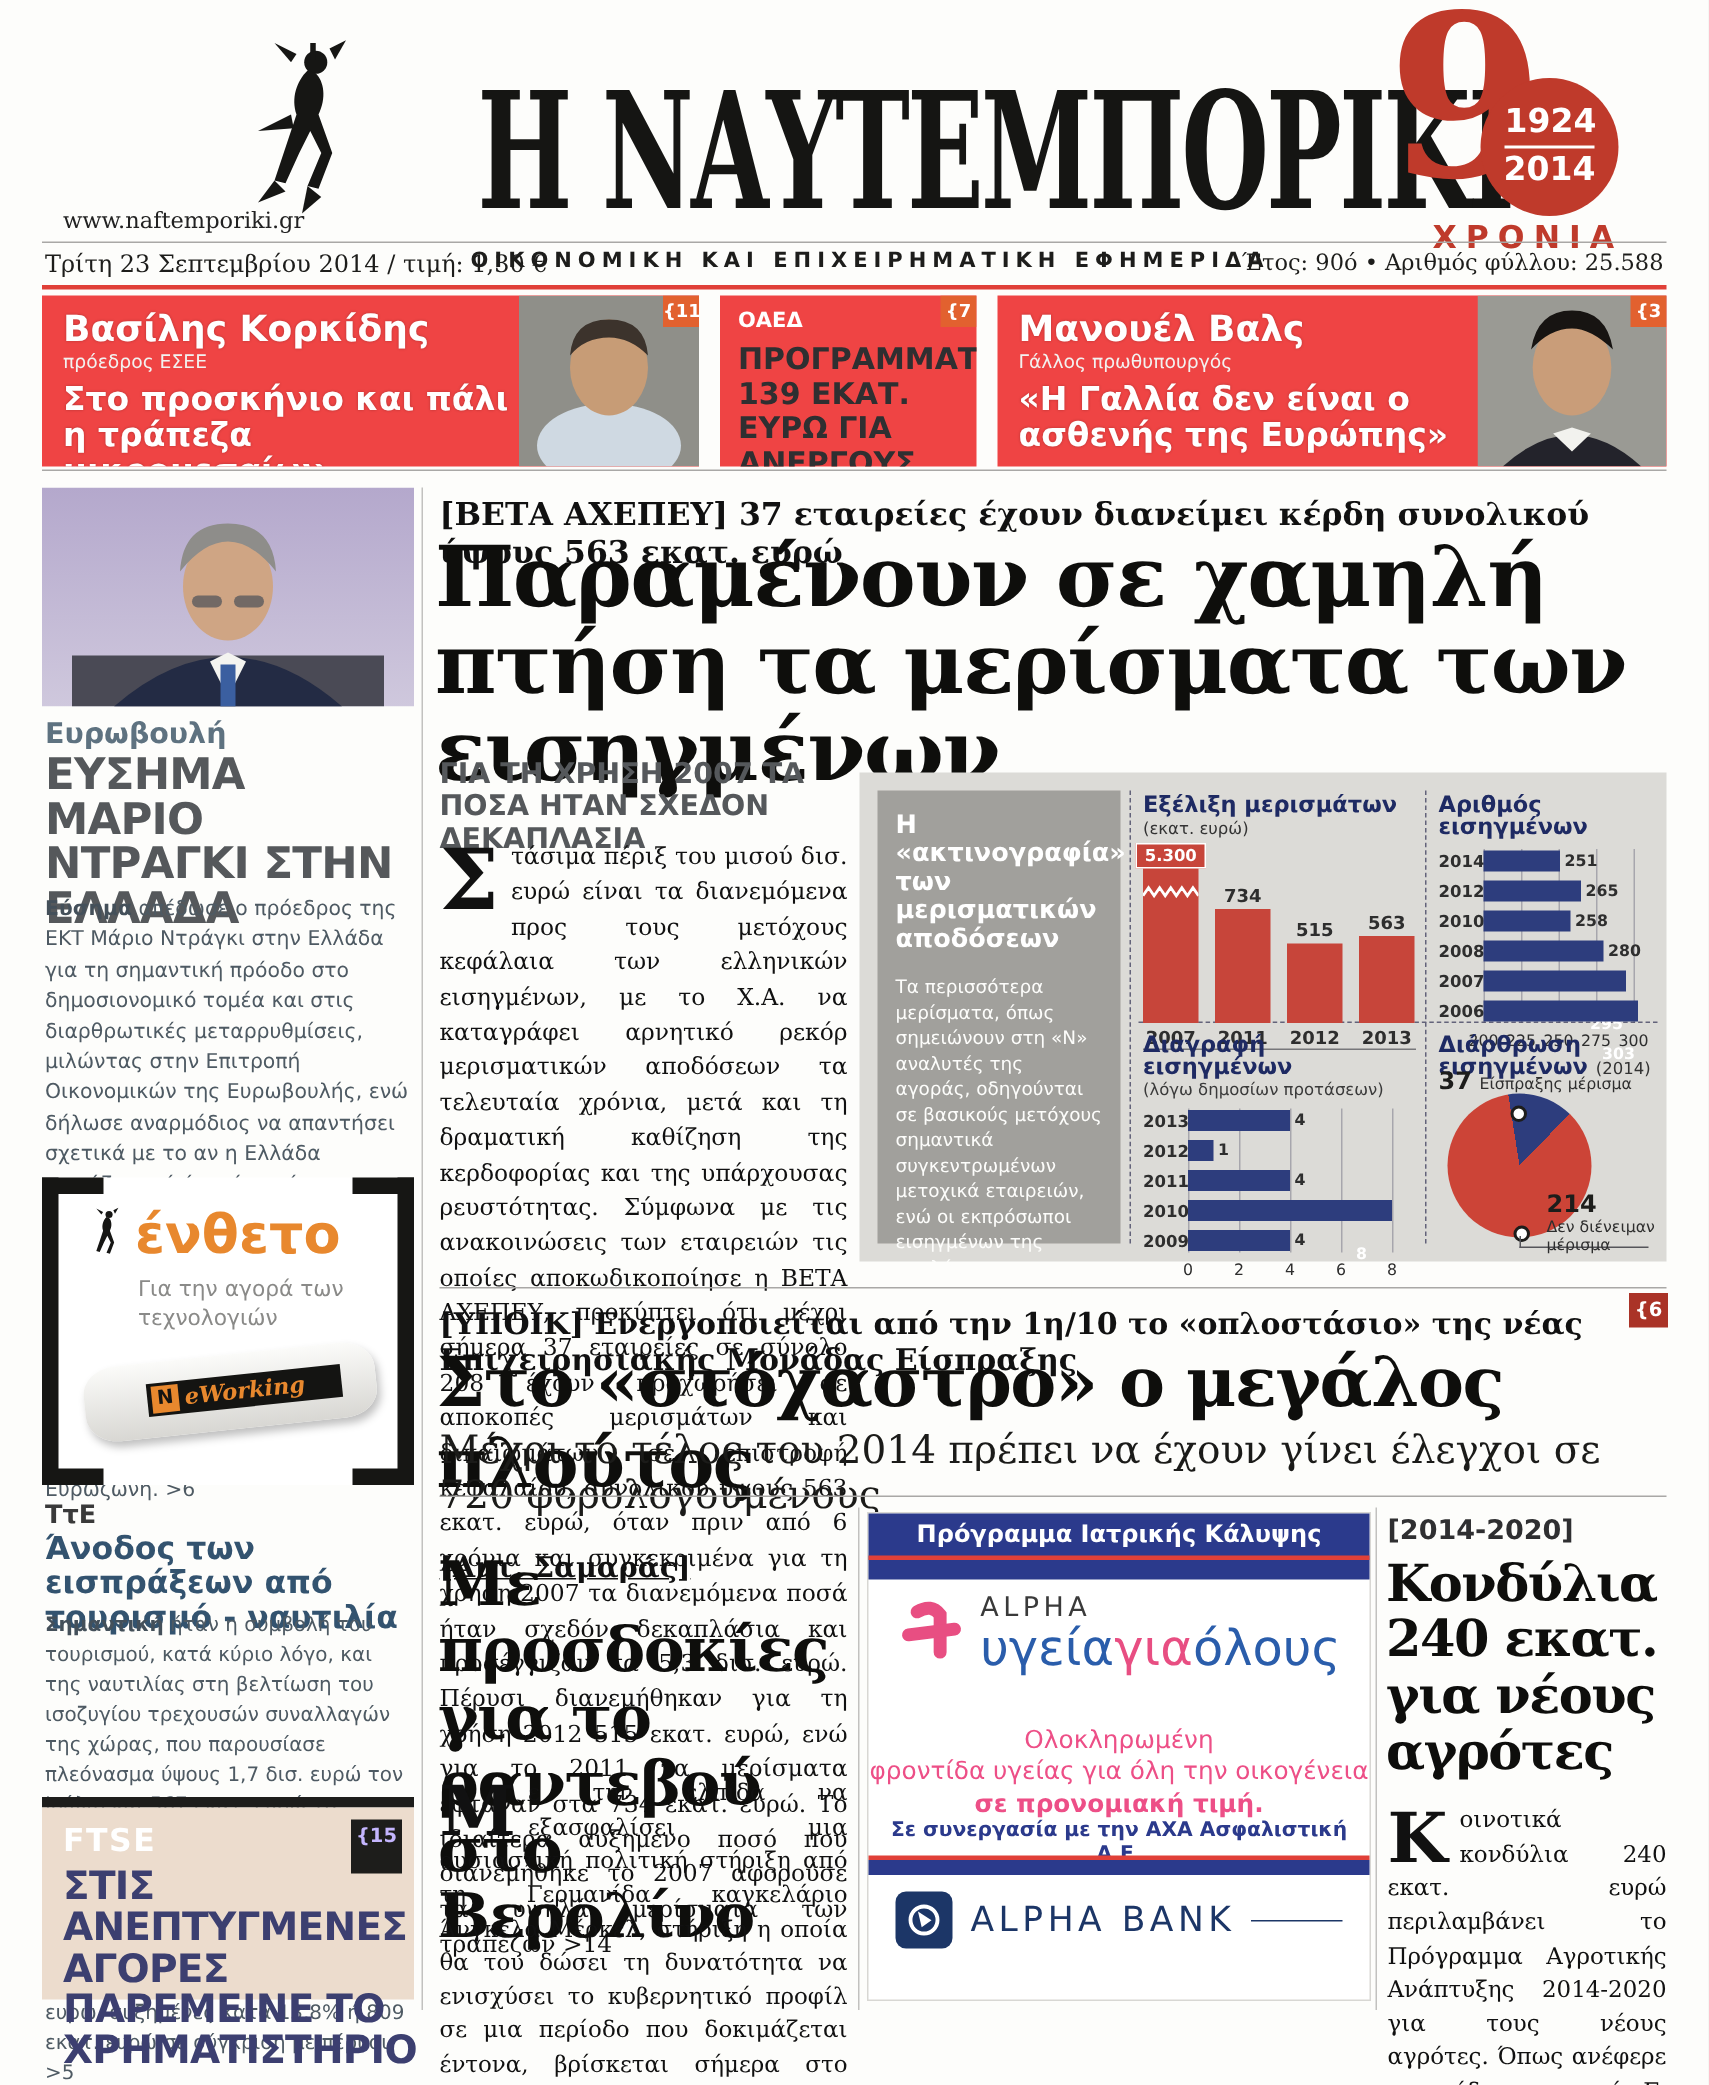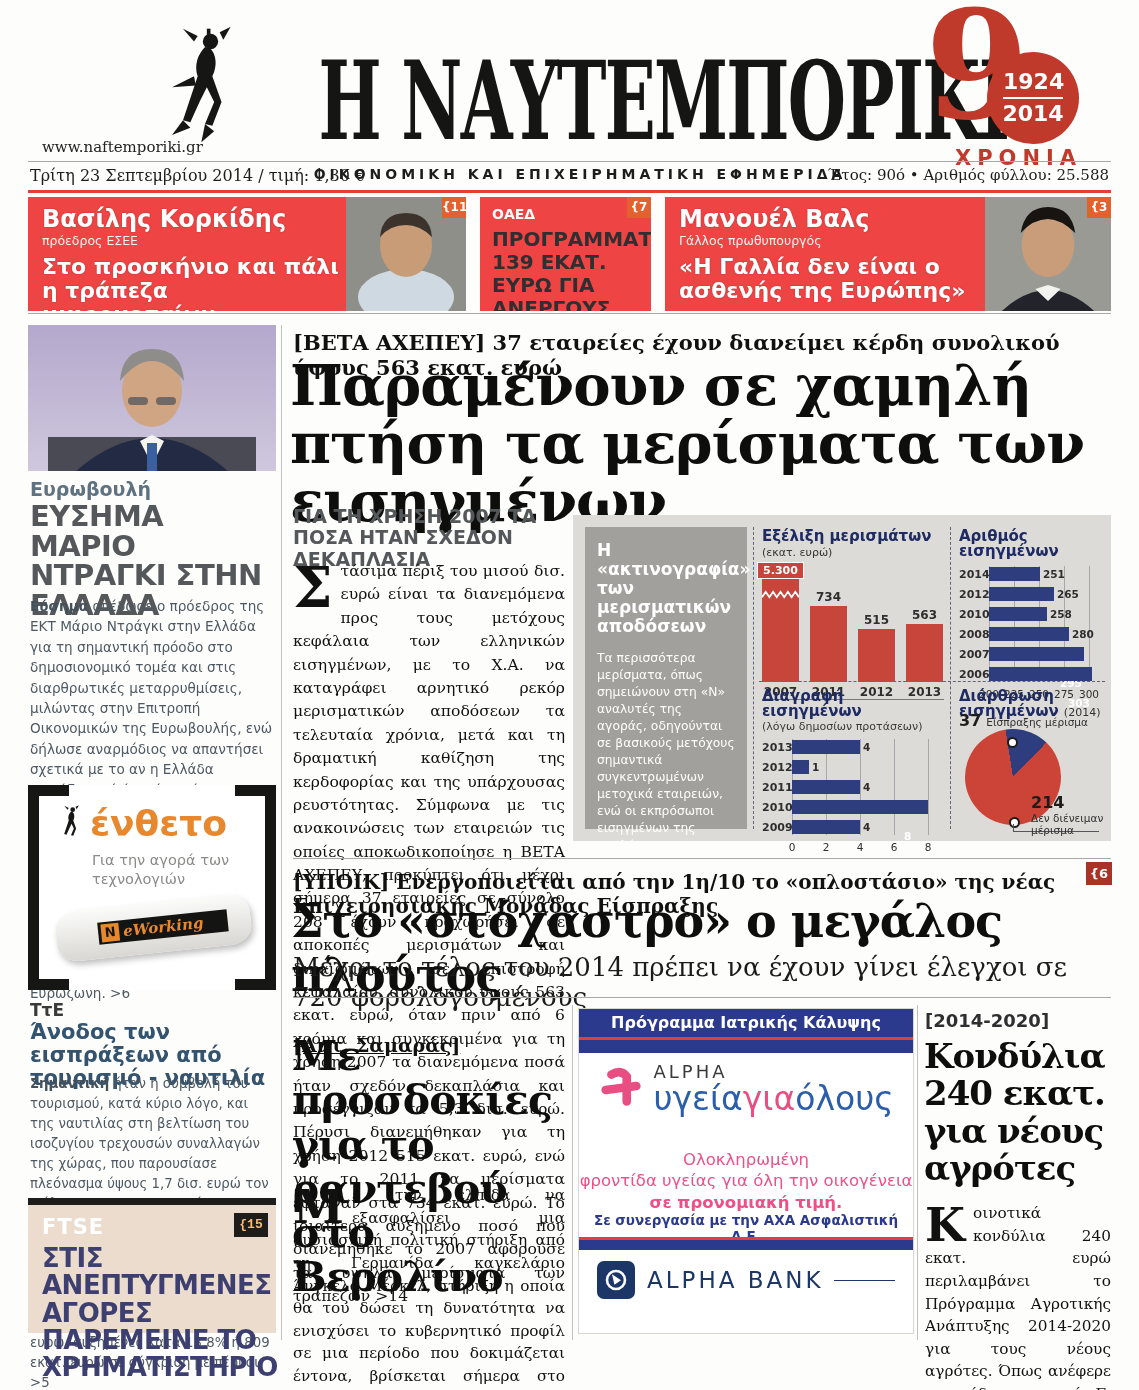--- a/index.html
+++ b/index.html
@@ -59,22 +59,22 @@
     display:flex;align-items:center;}
   .roll-n{width:18px;height:18px;background:#e8882e;color:#141412;font-weight:bold;font-size:13px;
     text-align:center;line-height:18px;margin:0 4px 0 3px;}
   .roll-txt{color:#e8882e;font-family:"DejaVu Serif",serif;font-style:italic;font-weight:bold;font-size:15px;}
   
   .tte-head{font-weight:bold;font-size:21px;line-height:1.1;color:#33536f;}
   
   .ftse-bar{left:28px;top:1198px;width:248px;height:7px;background:#1d1d1b;}
   .ftse-box{left:28px;top:1205px;width:248px;height:128px;background:#ecdccd;}
   .ftse-label{position:absolute;left:14px;top:10px;color:#fff;font-weight:bold;font-size:21px;letter-spacing:1px;}
-  .ftse-badge{position:absolute;right:8px;top:8px;width:34px;height:24px;background:#1d1d1b;color:#fdba74;
-    font-weight:bold;font-size:13px;text-align:center;line-height:24px;font-family:Liberation Mono, monospace;}
+  .ftse-badge{position:absolute;right:8px;top:8px;width:34px;height:36px;background:#1d1d1b;color:#c4b5fd;
+    font-weight:bold;font-size:13px;text-align:center;line-height:24px;}
   .ftse-head{position:absolute;left:14px;top:40px;font-weight:bold;font-size:26px;line-height:1.05;
     color:#3c3f70;letter-spacing:-.5px;}
   
   .main-kicker{left:293px;top:330px;font-family:"DejaVu Serif",serif;font-weight:bold;
     font-size:21px;color:#111;}
   .main-head{left:290px;top:356px;width:830px;font-family:"DejaVu Serif",serif;font-weight:bold;
     font-size:56px;line-height:1.04;color:#0e0e0c;letter-spacing:-1px;}
   .sub-head{left:293px;top:506px;width:280px;font-weight:bold;font-size:19px;line-height:1.12;
     color:#55585b;}
   .main-body{left:293px;top:560px;width:272px;font-family:"DejaVu Serif",serif;font-size:15.6px;

